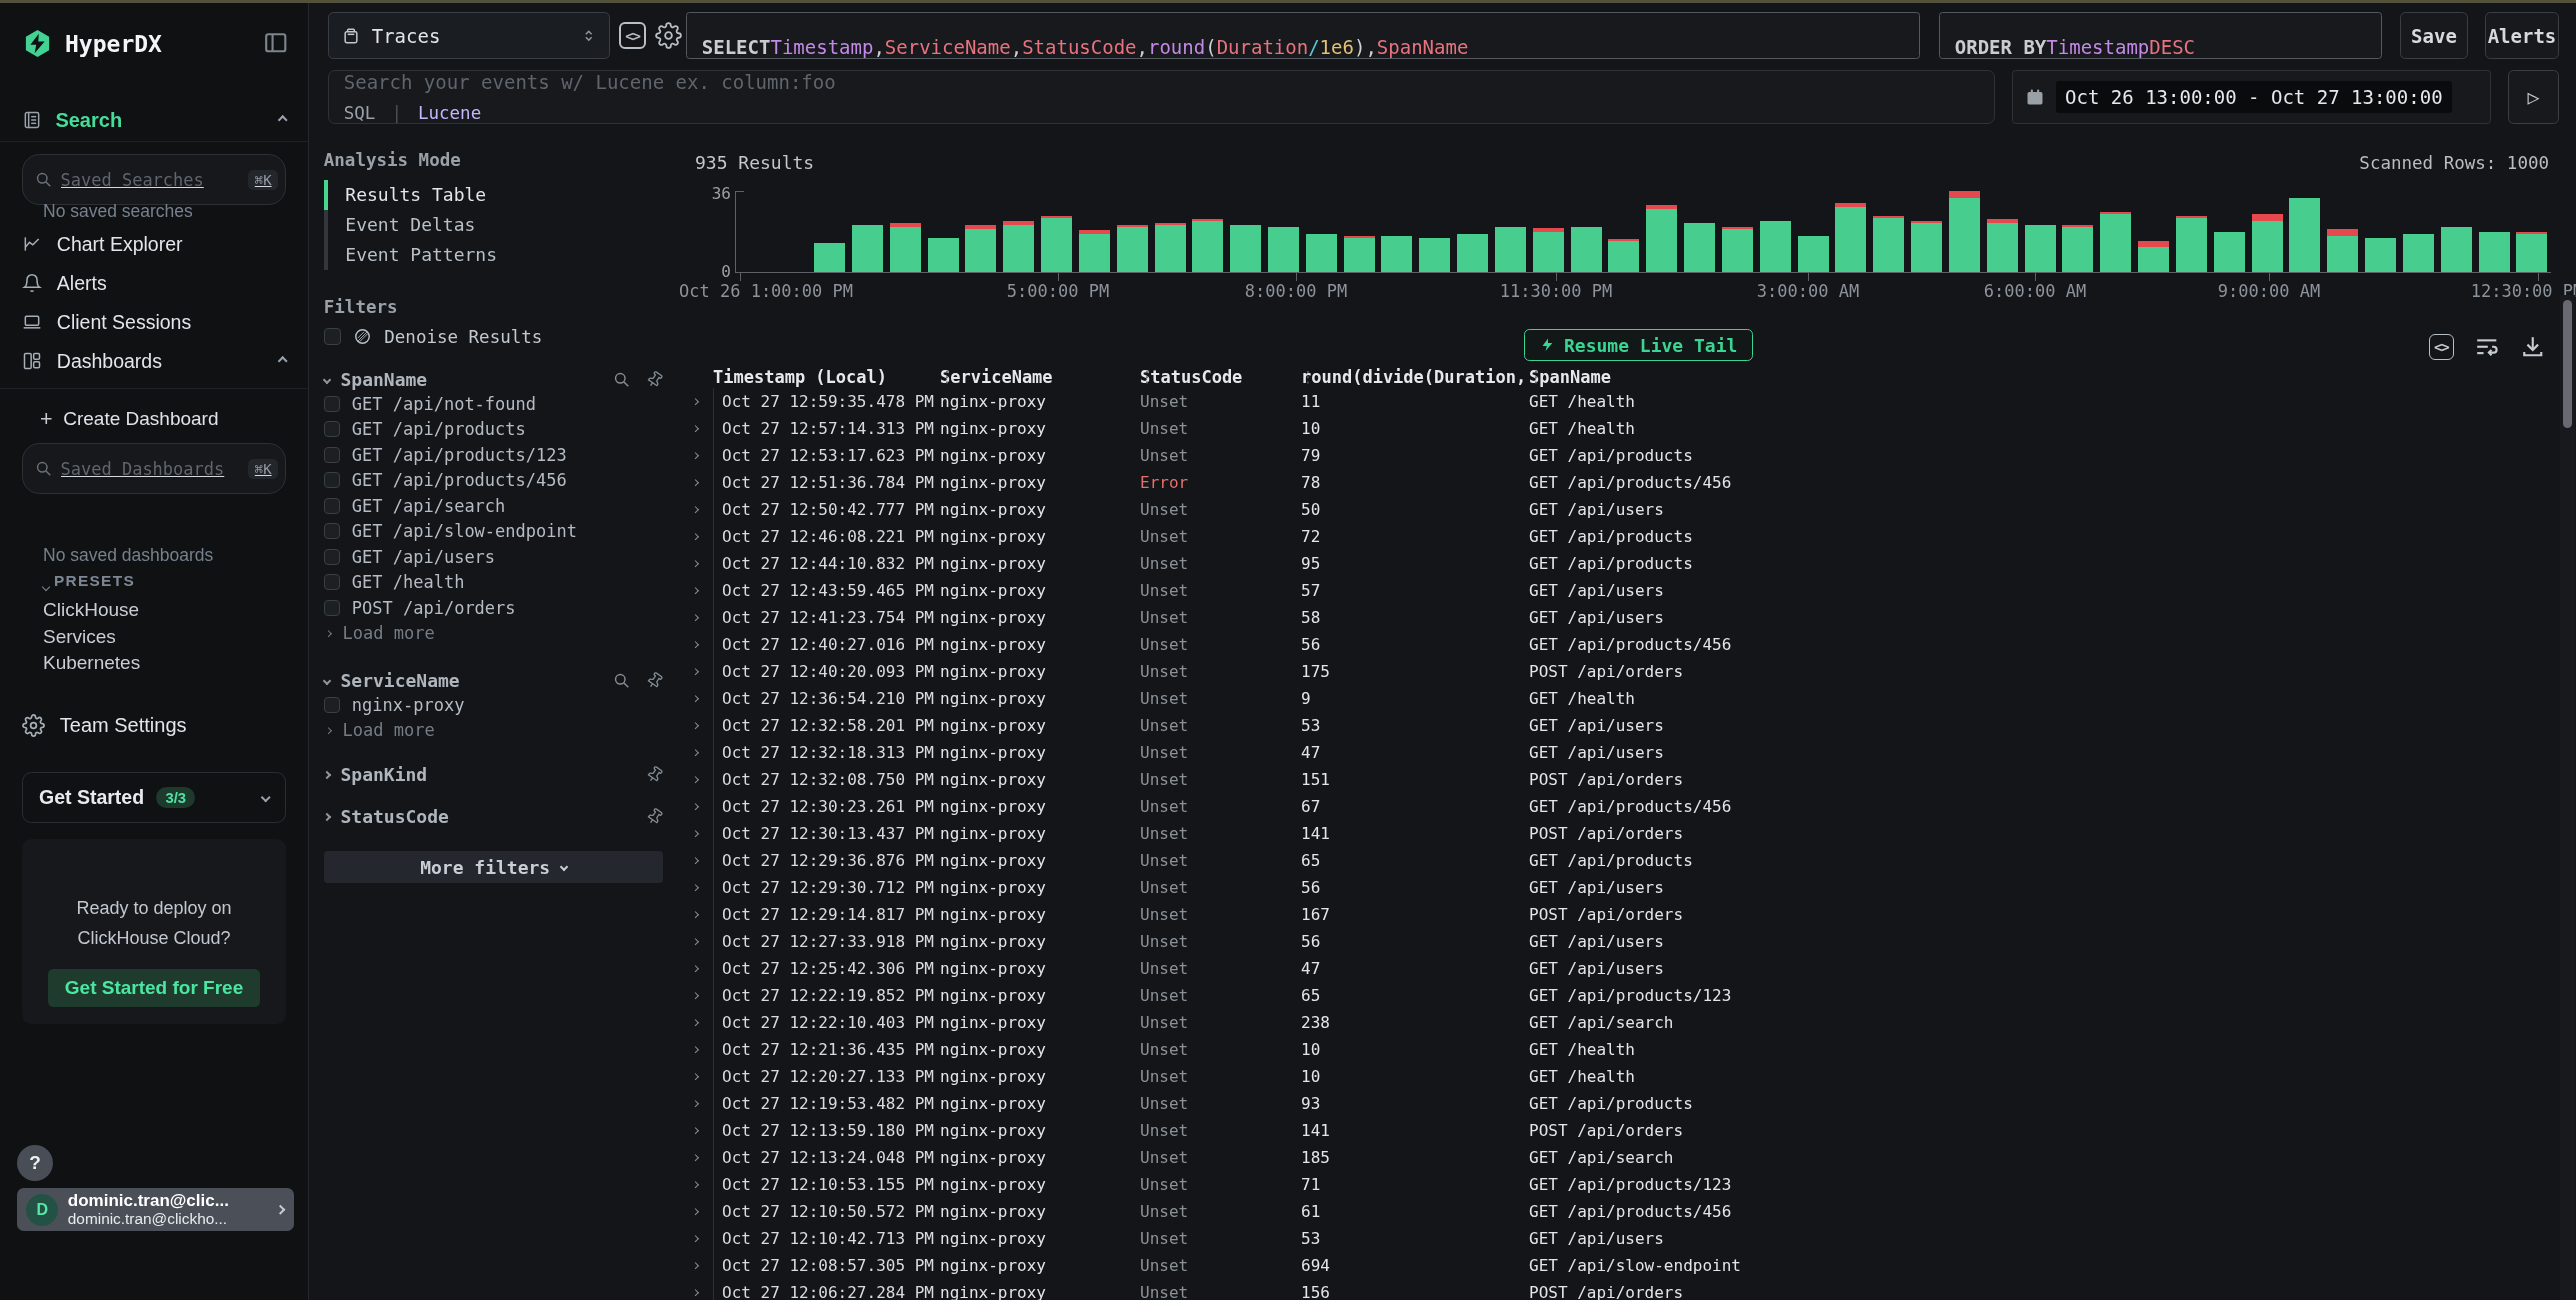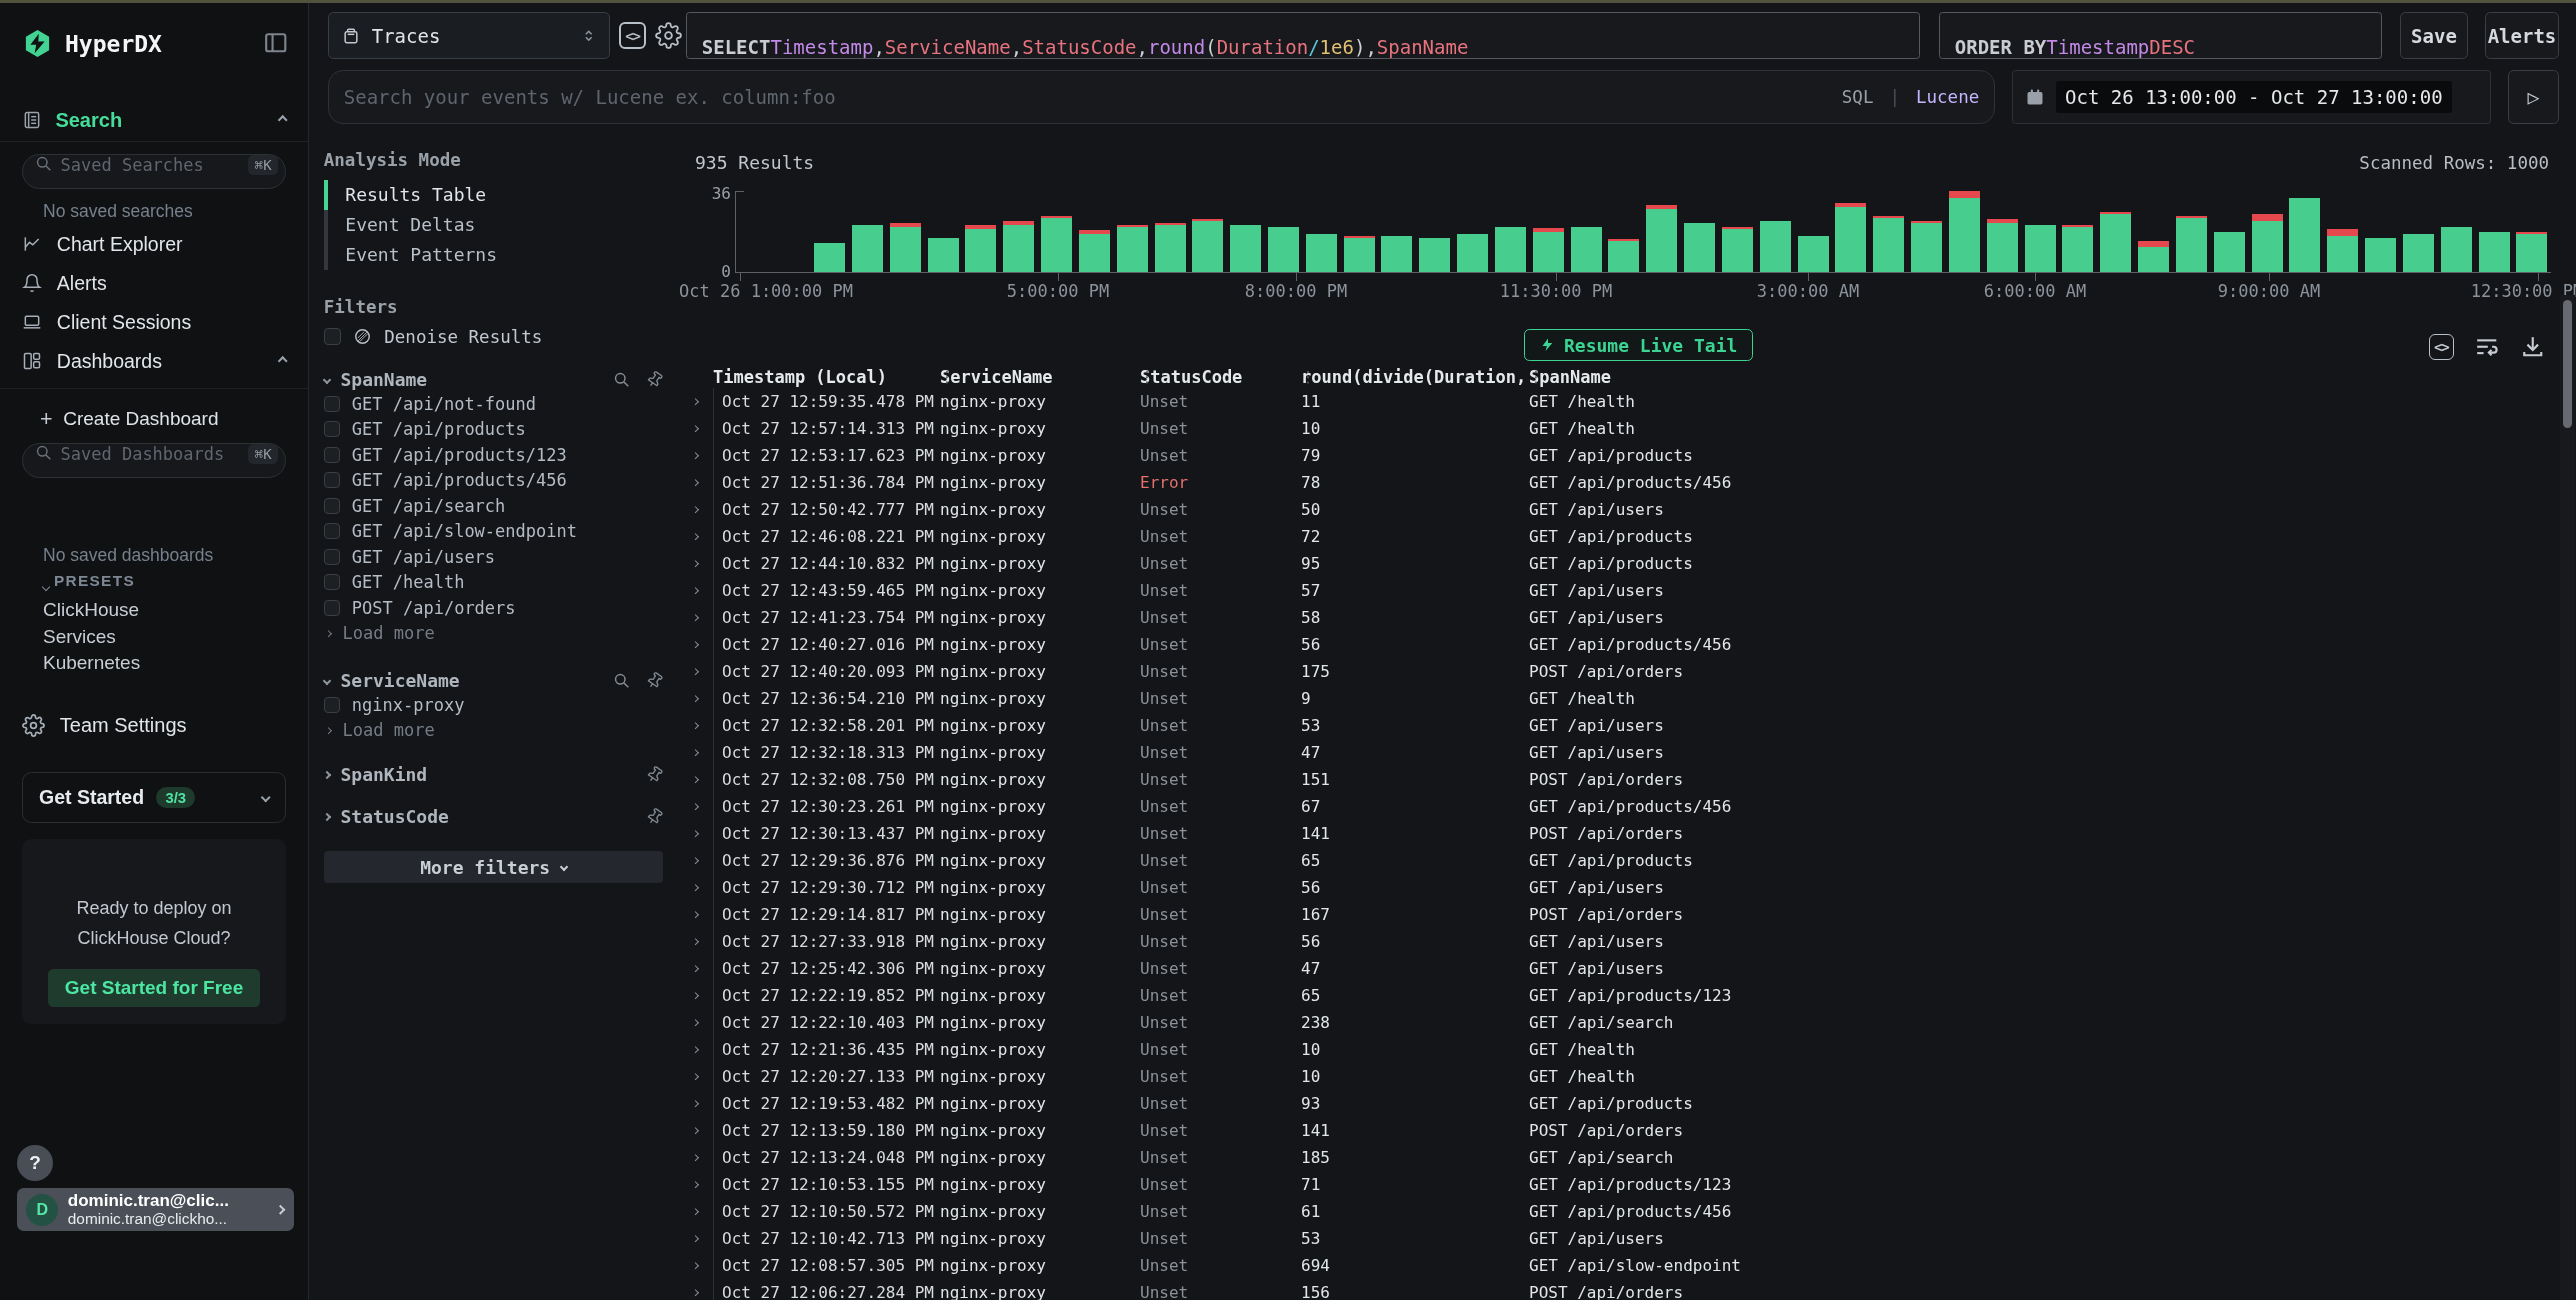--- a/index.html
+++ b/index.html
@@ -17,22 +17,22 @@
   .sidebar { position:absolute; left:0; top:0; width:309px; height:100%;
              background:#0f1113; border-right:1.3px solid #24272b;
              font-family:"Liberation Sans", sans-serif; }
   .brand { position:absolute; left:22px; top:28px; display:flex; align-items:center; gap:12px; }
   .brand-title { font-family:"DejaVu Sans Mono", monospace; font-weight:bold; font-size:23px; color:#f3f5f7; }
   .panel-toggle { position:absolute; right:20px; top:29.5px; color:#7e848c; cursor:pointer; }
   .search-sec { position:absolute; left:0; top:99px; width:100%; height:43px; border-bottom:0.7px solid #1e2125;
                 display:flex; align-items:center; padding:0 22px; gap:13.4px; }
   .search-sec .lbl { font-weight:bold; font-size:20px; color:#46dd9a; }
   .search-sec .chv { margin-left:auto; color:#9aa3ad; }
-  .saved-pill { position:absolute; left:22px; width:264px; height:35px; border:1.3px solid #2d3136; border-radius:17.5px;
-                background:#16181c; display:flex; align-items:flex-start; padding:0 6.7px 0 12px; gap:8px; }
+  .saved-pill { position:absolute; left:22px; width:264px; height:51px; border:1.3px solid #2d3136; border-radius:17.5px;
+                background:#16181c; display:flex; align-items:center; padding:0 6.7px 0 12px; gap:8px;text-decoration:underline; }
   .saved-pill input { flex:1; min-width:0; background:transparent; border:none; outline:none;
                       font-family:"DejaVu Sans Mono", monospace; font-size:17px; color:#c8ccd1; }
   .saved-pill input::placeholder { color:#60666e; }
   .kbd { background:#23262b; border-radius:5.4px; padding:2px 6.7px; font-family:"DejaVu Sans Mono", monospace;
          font-size:14px; color:#959ca5; }
   .no-saved { position:absolute; left:43px; font-size:17.5px; color:#76818e; }
   .snav { position:absolute; left:22px; right:22px; height:32px; display:flex; align-items:center; gap:14.8px; cursor:pointer; }
   .snav .ic { color:#a6aeb8; }
   .snav .lbl { font-size:19.5px; color:#e2e6ea; }
   .snav .chv { margin-left:auto; color:#9aa3ad; }
@@ -79,21 +79,21 @@
            display:flex; align-items:flex-end; padding:0 14.8px; font-size:19px; white-space:nowrap; overflow:hidden; }
   .tk-kw { color:#c9ccd1; font-weight:bold; }
   .tk-fn { color:#c389e6; }
   .tk-id { color:#e8737f; }
   .tk-pl { color:#cfd2d6; }
   .tk-op { color:#5bc8da; }
   .tk-num { color:#e3c172; }
   .tbtn { position:absolute; top:12px; height:47px; background:#17191d; border:1.3px solid #3a3e45; border-radius:5.4px;
           color:#d6d9dd; font-family:"DejaVu Sans Mono", monospace; font-weight:bold; font-size:19px; cursor:pointer; }
   .search-box { position:absolute; left:19px; top:70px; width:1667px; height:54px; background:#17191d;
-                border:1.3px solid #2e3238; border-radius:15px; display:flex; padding:0 14.8px; gap:9.4px; }
+                border:1.3px solid #2e3238; border-radius:7px; display:flex; padding:0 14.8px; gap:9.4px;flex-direction:column; }
   .search-box input { flex:1; min-width:0; background:transparent; border:none; outline:none;
                       font-family:"DejaVu Sans Mono", monospace; font-size:19px; color:#d6d9dd; }
   .search-box input::placeholder { color:#5f656d; }
   .lang-toggle { display:flex; align-items:center; gap:16px; font-size:17.5px; }
   .lang-sql { color:#9aa0a8; cursor:pointer; }
   .lang-div { color:#4a4f56; }
   .lang-lucene { color:#c4b5fd; cursor:pointer; }
   .date-box { position:absolute; left:1703px; top:70px; width:479px; height:54px; background:#17191d;
               border:1.3px solid #2e3238; border-radius:3.4px; display:flex; align-items:center; padding:0 12px; gap:10.7px; cursor:pointer; }
   .date-val { background:#0a0b0c; border-radius:2.7px; padding:5.4px 9.4px; font-size:19px; color:#e6e9ec; white-space:nowrap; }

